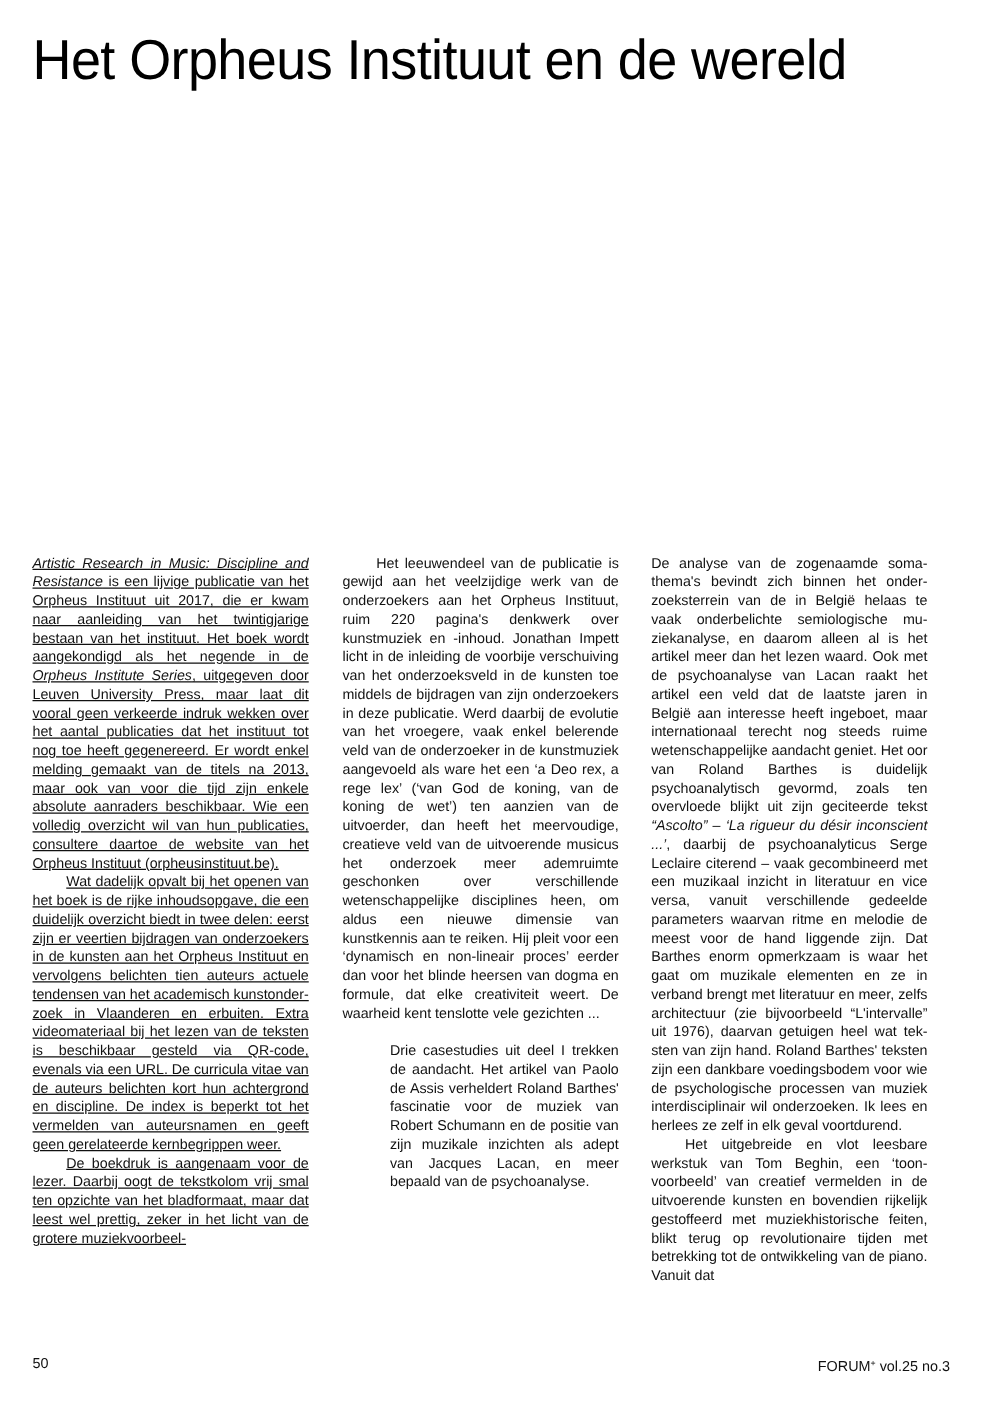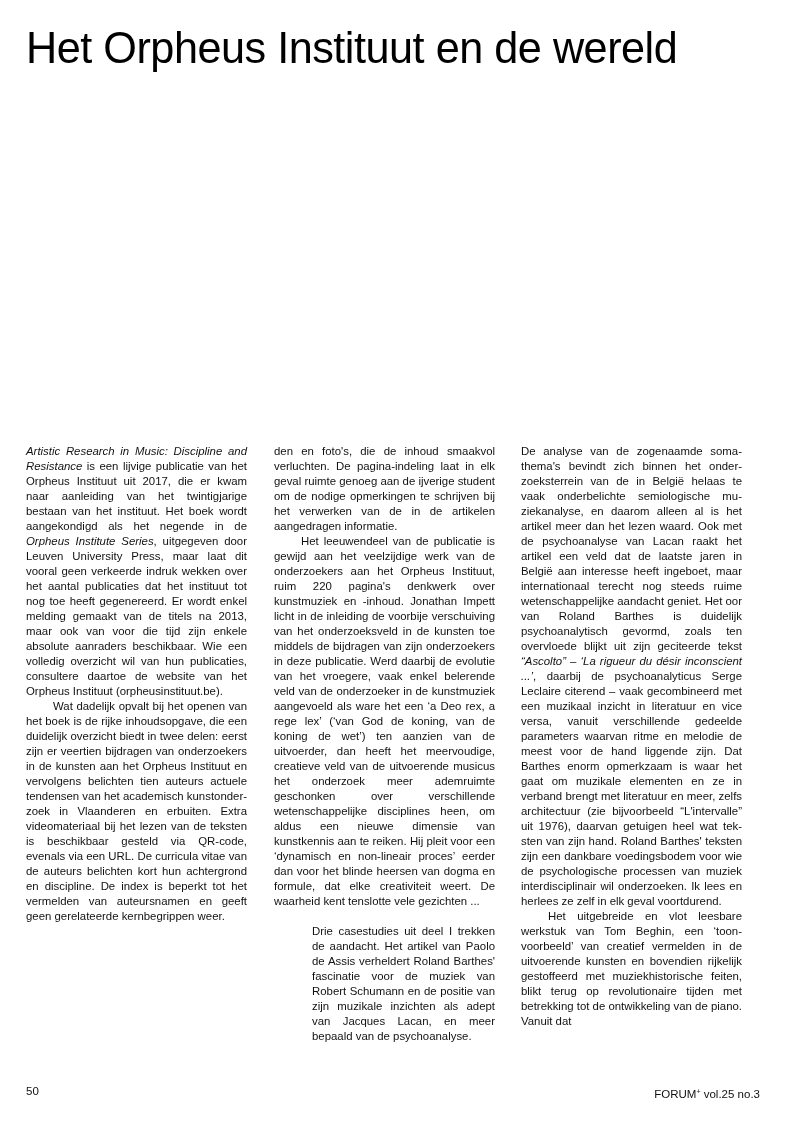--- a/index.html
+++ b/index.html
@@ -11,43 +11,43 @@
     transform:scaleX(0.96); transform-origin:left top;
   }
   .col {
     position:absolute; top:444px; width:221px;
     font-family:"Liberation Sans", sans-serif; font-size:11.4px; line-height:15px;
     text-align:justify; hyphens:manual; color:#111;
   }
   .col p { margin:0; }
   .col p.indent { text-indent:27px; }
   .col p.gap { margin-top:15px;margin-left:38px; }
-  .col1 { left:26px; }
+  .col1 { left:26px;text-decoration:underline; }
   .col2 { left:274px; }
   .col3 { left:521px; }
   .footer {
     position:absolute; top:1084px;
     font-family:"Liberation Sans", sans-serif; font-size:11.5px; line-height:15px; color:#111;
   }
   .footer.left { left:26px; }
   .footer.right { right:34px; }
   .footer sup { font-size:7px; vertical-align:4px; }
 </style>
 </head>
 <body>
 
 <h1 class="title">Het Orpheus Instituut en de wereld</h1>
 
 <div class="col col1">
   <p><em>Artistic Research in Music: Discipline and Resistance</em><span> is een lijvige publicatie van het Orpheus Instituut uit 2017, die er kwam naar aanleiding van het twin­tigjarige bestaan van het instituut. Het boek wordt aangekondigd als het ne­gende in de </span><em>Orpheus Institute Series</em><span>, uitgegeven door Leuven University Press, maar laat dit vooral geen ver­keerde indruk wekken over het aantal publicaties dat het instituut tot nog toe heeft gegenereerd. Er wordt en­kel melding gemaakt van de titels na 2013, maar ook van voor die tijd zijn enkele absolute aanraders beschik­baar. Wie een volledig overzicht wil van hun publicaties, consultere daartoe de website van het Orpheus Instituut (orpheusinstituut.be).</span></p>
   <p class="indent">Wat dadelijk opvalt bij het openen van het boek is de rijke inhoudsopgave, die een duidelijk overzicht biedt in twee delen: eerst zijn er veertien bijdragen van onderzoekers in de kunsten aan het Orpheus Instituut en vervolgens belichten tien auteurs actuele tenden­sen van het academisch kunstonder­zoek in Vlaanderen en erbuiten. Extra videomateriaal bij het lezen van de tek­sten is beschikbaar gesteld via QR-co­de, evenals via een URL. De curricula vitae van de auteurs belichten kort hun achtergrond en discipline. De index is beperkt tot het vermelden van auteurs­namen en geeft geen gerelateerde kern­begrippen weer.</p>
+  <p class="indent">De boekdruk is aangenaam voor de lezer. Daarbij oogt de tekstkolom vrij smal ten opzichte van het bladformaat, maar dat leest wel prettig, zeker in het licht van de grotere muziekvoorbeel-</p>
 </div>
 
 <div class="col col2">
-  <p>den en foto's, die de inhoud smaakvol verluchten. De pagina-indeling laat in elk geval ruimte genoeg aan de ijverige student om de nodige opmerkingen te schrijven bij het verwerken van de in de artikelen aangedragen informatie.</p>
   <p class="indent">Het leeuwendeel van de publica­tie is gewijd aan het veelzijdige werk van de onderzoekers aan het Orpheus Instituut, ruim 220 pagina's denkwerk over kunstmuziek en -inhoud. Jonathan Impett licht in de inleiding de voorbije verschuiving van het onderzoeksveld in de kunsten toe middels de bijdragen van zijn onderzoekers in deze publica­tie. Werd daarbij de evolutie van het vroegere, vaak enkel belerende veld van de onderzoeker in de kunstmuziek aangevoeld als ware het een ‘a Deo rex, a rege lex’ (‘van God de koning, van de koning de wet’) ten aanzien van de uitvoerder, dan heeft het meervoudi­ge, creatieve veld van de uitvoerende musicus het onderzoek meer adem­ruimte geschonken over verschillende wetenschappelijke disciplines heen, om aldus een nieuwe dimensie van kunstkennis aan te reiken. Hij pleit voor een ‘dynamisch en non-lineair proces’ eerder dan voor het blinde heersen van dogma en formule, dat elke creativiteit weert. De waarheid kent tenslotte vele gezichten ...</p>
   <p class="gap">Drie casestudies uit deel I trekken de aandacht. Het artikel van Paolo de Assis verheldert Roland Barthes' fascinatie voor de muziek van Robert Schumann en de positie van zijn muzikale inzich­ten als adept van Jacques Lacan, en meer bepaald van de psychoanalyse.</p>
 </div>
 
 <div class="col col3">
   <p><span>De analyse van de zogenaamde soma-thema's bevindt zich binnen het onder­zoeksterrein van de in België helaas te vaak onderbelichte semiologische mu­ziekanalyse, en daarom alleen al is het artikel meer dan het lezen waard. Ook met de psychoanalyse van Lacan raakt het artikel een veld dat de laatste jaren in België aan interesse heeft ingeboet, maar internationaal terecht nog steeds ruime wetenschappelijke aandacht ge­niet. Het oor van Roland Barthes is dui­delijk psychoanalytisch gevormd, zoals ten overvloede blijkt uit zijn geciteerde tekst </span><em>“Ascolto”</em><span> – </span><em>‘La rigueur du désir inconscient ...’</em><span>, daarbij de psychoanaly­ticus Serge Leclaire citerend – vaak ge­combineerd met een muzikaal inzicht in literatuur en vice versa, vanuit ver­schillende gedeelde parameters waar­van ritme en melodie de meest voor de hand liggende zijn. Dat Barthes enorm opmerkzaam is waar het gaat om muzi­kale elementen en ze in verband brengt met literatuur en meer, zelfs architec­tuur (zie bijvoorbeeld “L'intervalle” uit 1976), daarvan getuigen heel wat tek­sten van zijn hand. Roland Barthes' tek­sten zijn een dankbare voedingsbodem voor wie de psychologische processen van muziek interdisciplinair wil onder­zoeken. Ik lees en herlees ze zelf in elk geval voortdurend.</span></p>
   <p class="indent">Het uitgebreide en vlot leesbare werkstuk van Tom Beghin, een ‘toon­voorbeeld’ van creatief vermelden in de uitvoerende kunsten en bovendien rijkelijk gestoffeerd met muziekhis­torische feiten, blikt terug op revolu­tionaire tijden met betrekking tot de ontwikkeling van de piano. Vanuit dat</p>
 </div>
 
 <div class="footer left">50</div>

